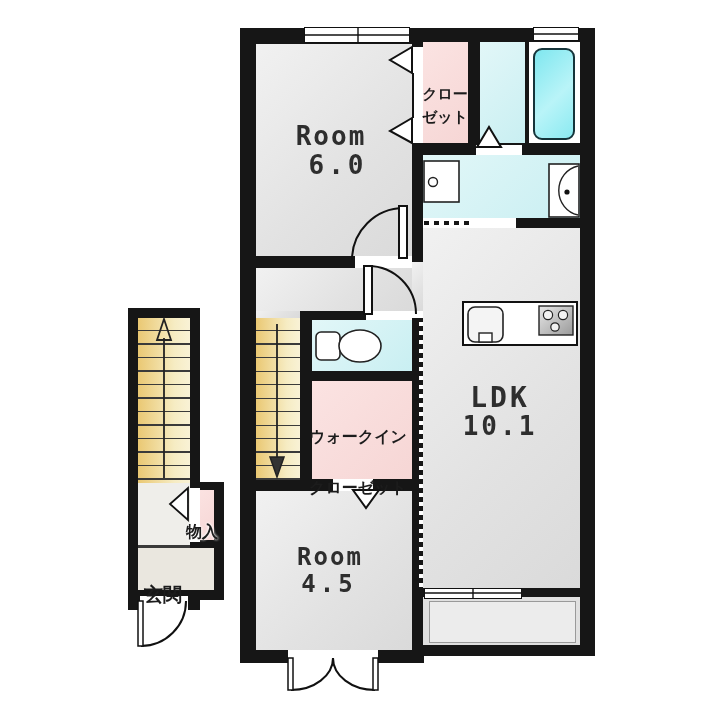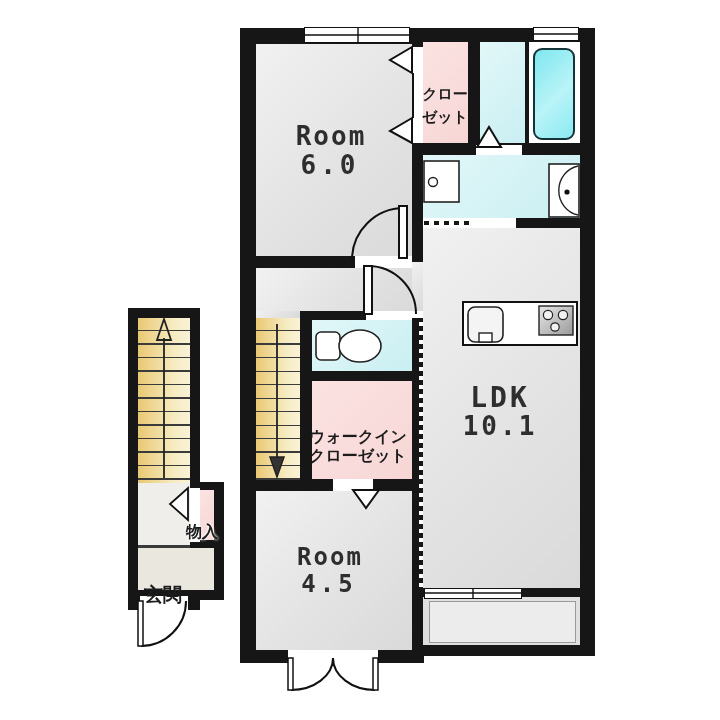--- a/index.html
+++ b/index.html
@@ -178,30 +178,30 @@
     <g stroke="#111" stroke-width="1.4">
       <line x1="305" y1="35" x2="409" y2="35"></line>
       <line x1="358" y1="27" x2="358" y2="43"></line>
       <line x1="534" y1="34" x2="578" y2="34"></line>
       <line x1="425" y1="593" x2="521" y2="593"></line>
       <line x1="473" y1="588" x2="473" y2="599"></line>
     </g>
   </svg>
 
   <div class="lbl mono" style="left:331px;top:136px;font-size:26px;letter-spacing:2px;">Room</div>
-  <div class="lbl mono" style="left:330px;top:165px;font-size:26px;letter-spacing:4px;">6.0</div>
+  <div class="lbl mono" style="left:338px;top:165px;font-size:26px;letter-spacing:4px;">6.0</div>
 
   <div class="lbl jp" style="left:445px;top:70px;font-size:15px;">クロー</div>
   <div class="lbl jp" style="left:445px;top:93px;font-size:15px;">ゼット</div>
 
   <div class="lbl mono" style="left:500px;top:397px;font-size:28px;letter-spacing:3px;">LDK</div>
   <div class="lbl mono" style="left:500px;top:426px;font-size:26px;letter-spacing:3px;">10.1</div>
 
   <div class="lbl jp" style="left:358px;top:413px;font-size:16px;">ウォークイン</div>
-  <div class="lbl jp" style="left:358px;top:432px;font-size:16px;">クローゼット</div>
+  <div class="lbl jp" style="left:358px;top:464px;font-size:16px;">クローゼット</div>
 
   <div class="lbl mono" style="left:330px;top:557px;font-size:24px;letter-spacing:2px;">Room</div>
   <div class="lbl mono" style="left:329px;top:584px;font-size:24px;letter-spacing:4px;">4.5</div>
 
   <div class="lbl jp" style="left:163px;top:571px;font-size:19px;">玄関</div>
   <div class="lbl jp" style="left:202px;top:508px;font-size:16px;text-shadow:0 0 3px #fff,0 0 3px #fff;">物入</div>
 
 </div>
 
 </body></html>

